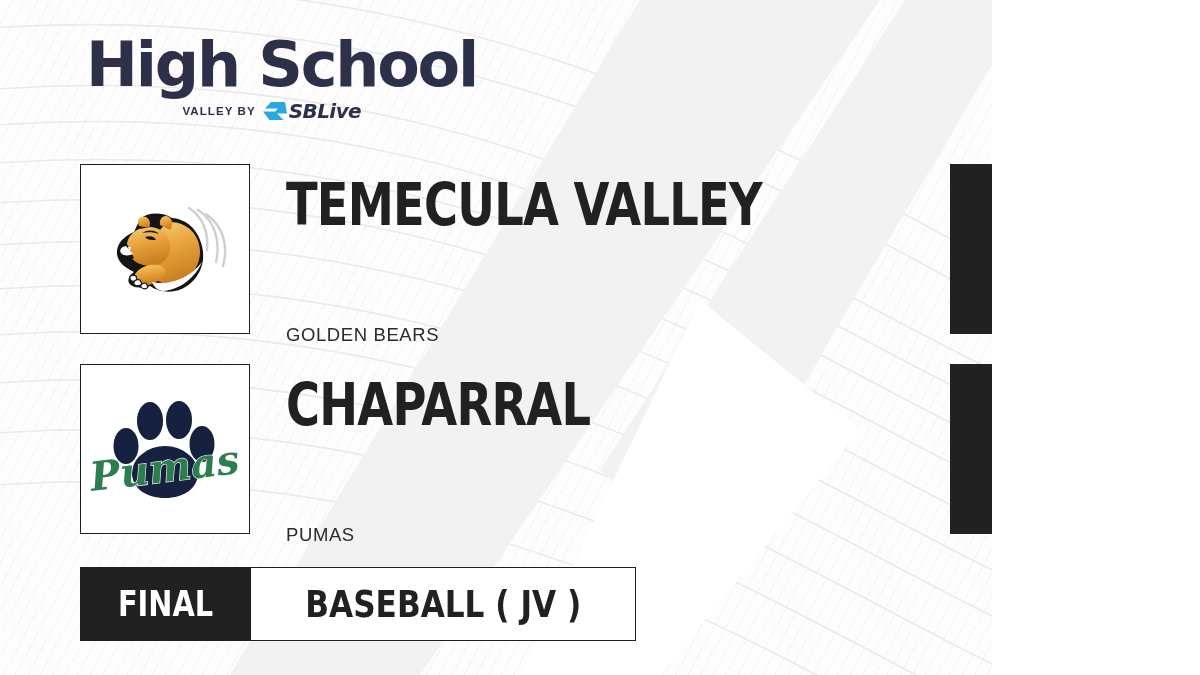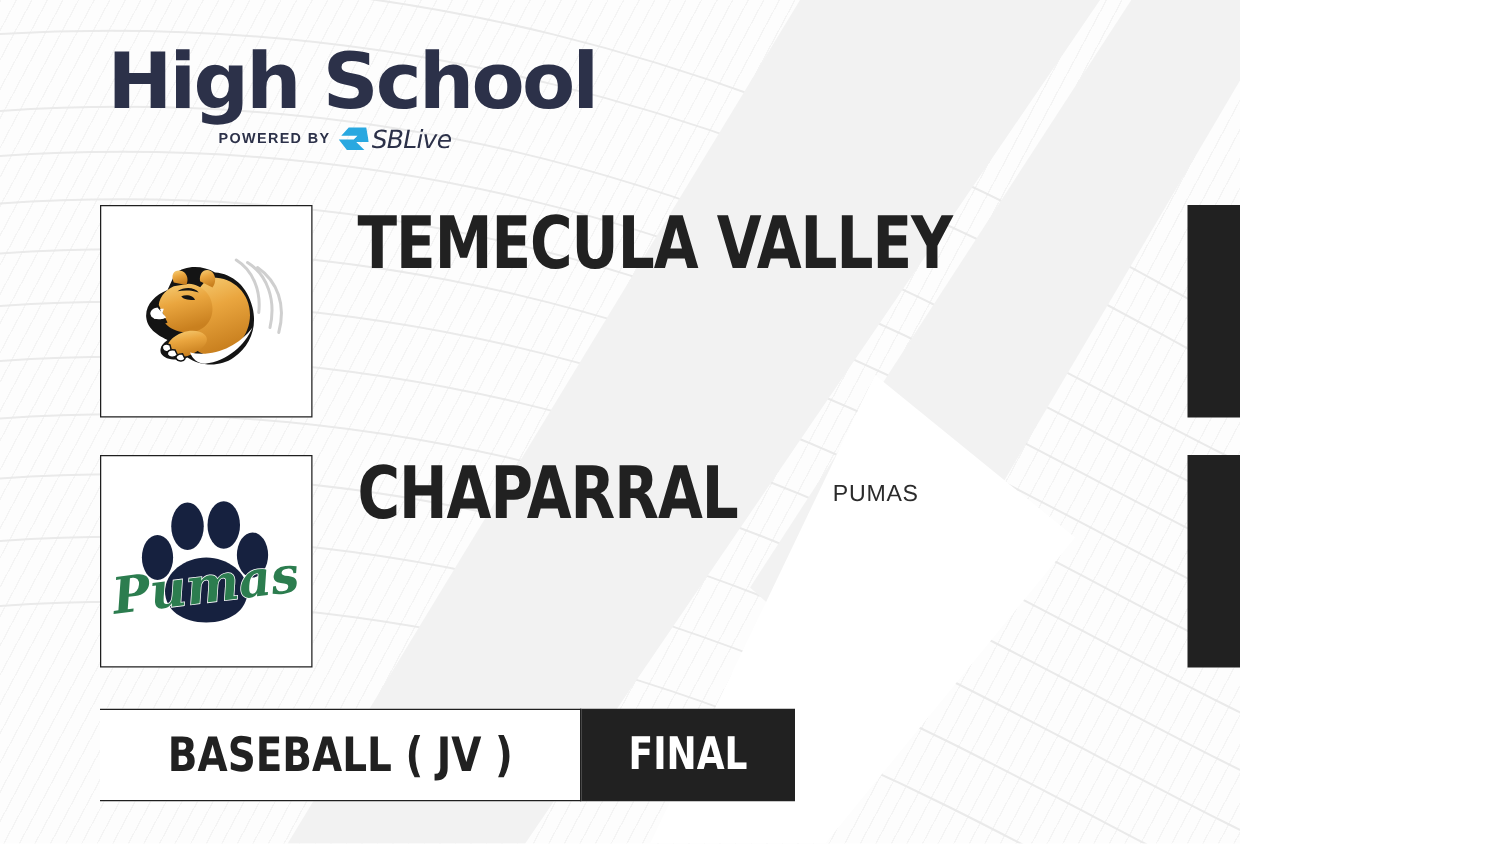--- a/index.html
+++ b/index.html
@@ -64,43 +64,43 @@
     font-size:11.5px;
     font-weight:bold;
     letter-spacing:1.1px;
     color:#2c3149;
   }
   .sblive-mark { display:flex; align-items:center; gap:2px; }
   .sblive-s { display:block; }
   .sblive-word {
     font-family:"DejaVu Sans", sans-serif;
     font-size:20px;
-    font-weight:normal;
+    font-weight:bold;
     font-style:italic;
     letter-spacing:-.6px;
     color:#2c3149;
     line-height:1;
   }
 
   
   .team-row { position:absolute; left:0; width:1200px; }
   #team-row-0 { top:164px; }
   #team-row-1 { top:364px; }
 
   .logo-card {
     position:absolute; left:80px; top:0;
     width:170px; height:170px;
     background:#ffffff;
     border:1.6px solid #1f1f1f;
     display:flex; align-items:center; justify-content:center;
   }
   .logo-card svg { display:block; }
 
-  .team-text { position:absolute; left:286px; top:1px; height:170px;
-               display:flex; flex-direction:row; justify-content:flex-start; }
+  .team-text { position:absolute; left:286px; top:12px; height:170px;
+               display:flex; flex-direction:column; justify-content:space-between; }
 
   .team-name {
     font-family:"DejaVu Sans", sans-serif;
     font-size:58px;
     font-weight:bold;
     letter-spacing:-1px;
     color:#212121;
     line-height:1;
     transform:scaleX(.80);
     transform-origin:left center;
@@ -213,21 +213,21 @@
     </svg>
   </div>
 
   <div id="logo-block">
     <div class="logo-row">
       <div class="logo-word">High School</div>
 
     </div>
 
     <div class="powered">
-      <span class="powered-text">POWERED BY</span>
+      <span class="powered-text">VALLEY BY</span>
       <span class="sblive-mark">
         <svg class="sblive-s" width="24" height="20" viewBox="0 0 24 20">
           <path d="M22 1 L8 1 L2 7.5 L15 7.5 L12 10.5 L0 10.5 L6.5 19 L20.5 19 L14 12.5 L24 12.5 Z" fill="#29a8e0"></path>
         </svg>
         <span class="sblive-word">SBLive</span>
       </span>
     </div>
   </div>
 
   <div class="team-row" id="team-row-0">
@@ -283,20 +283,21 @@
           <path d="M50 106 C46 105, 43 107, 44 110 C46 113, 50 112, 52 110 Z"></path>
           <path d="M56 109 C52 109, 50 111, 51 113 C53 116, 57 115, 58 113 Z"></path>
         </g>
 
         <path d="M62 108 C80 112, 100 104, 112 88 C106 102, 92 115, 74 117 C68 117, 64 113, 62 108 Z" fill="#ffffff"></path>
       </svg>
     </div>
 
     <div class="team-text">
       <div class="team-name">TEMECULA VALLEY</div>
+      <div class="team-mascot">GOLDEN BEARS</div>
     </div>
 
     <div class="score-box">
       <span class="score-val">5</span>
     </div>
   </div>
 
   <div class="team-row" id="team-row-1">
 
     <div class="logo-card">
@@ -319,21 +320,21 @@
       <div class="team-name">CHAPARRAL</div>
       <div class="team-mascot">PUMAS</div>
     </div>
 
     <div class="score-box">
       <span class="score-val">0</span>
     </div>
   </div>
 
   <div id="status-bar">
+    <div id="status-final">
+      <span class="status-final-text">FINAL</span>
+    </div>
     <div id="status-sport">
       <span class="status-sport-text">BASEBALL ( JV )</span>
     </div>
-    <div id="status-final">
-      <span class="status-final-text">FINAL</span>
-    </div>
   </div>
 
 </div>
 
 </body></html>

